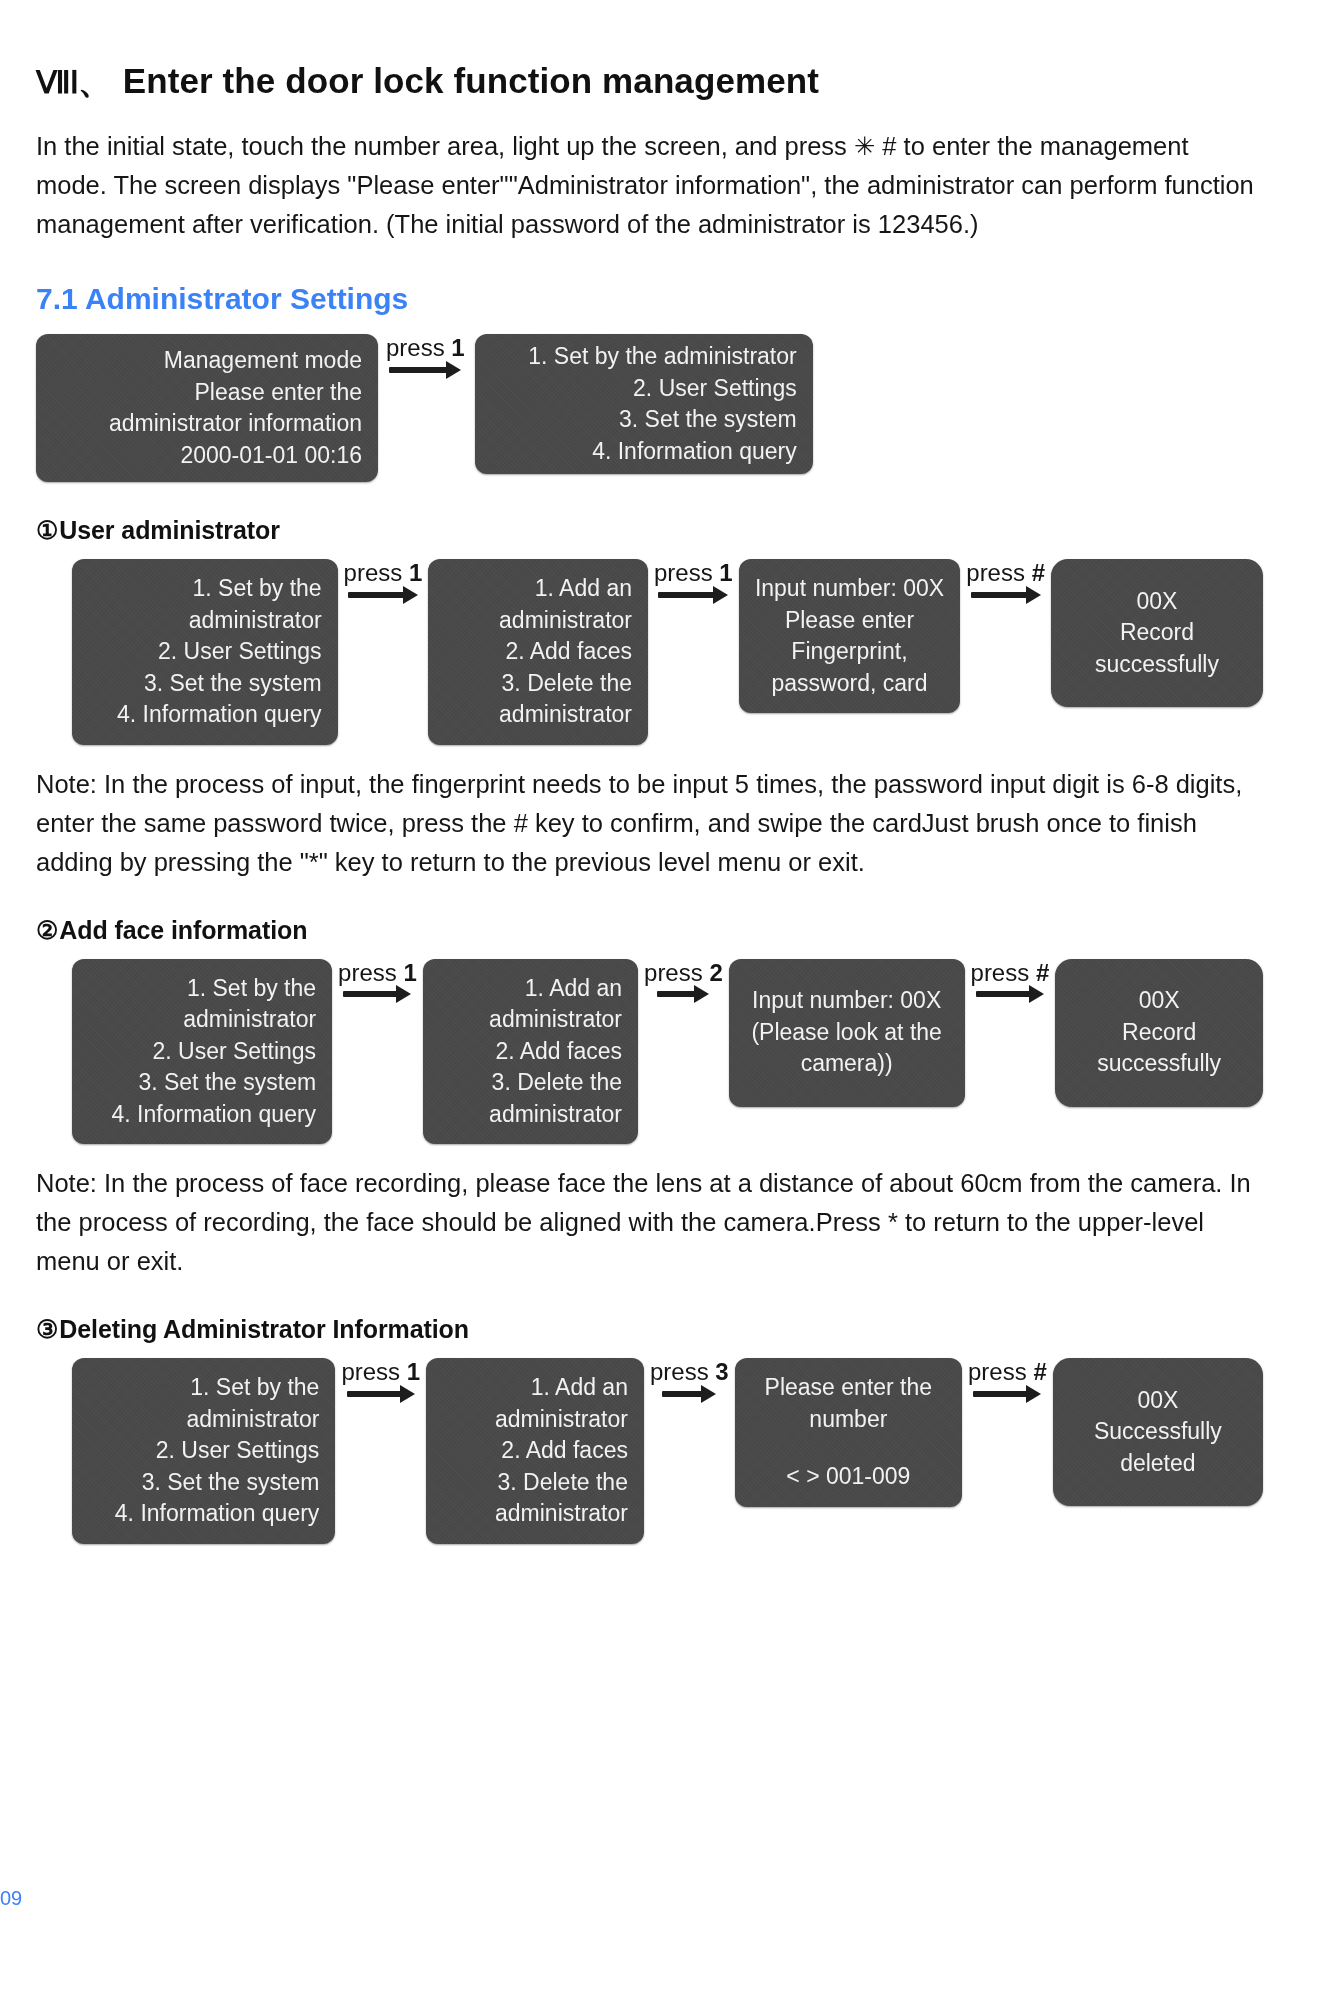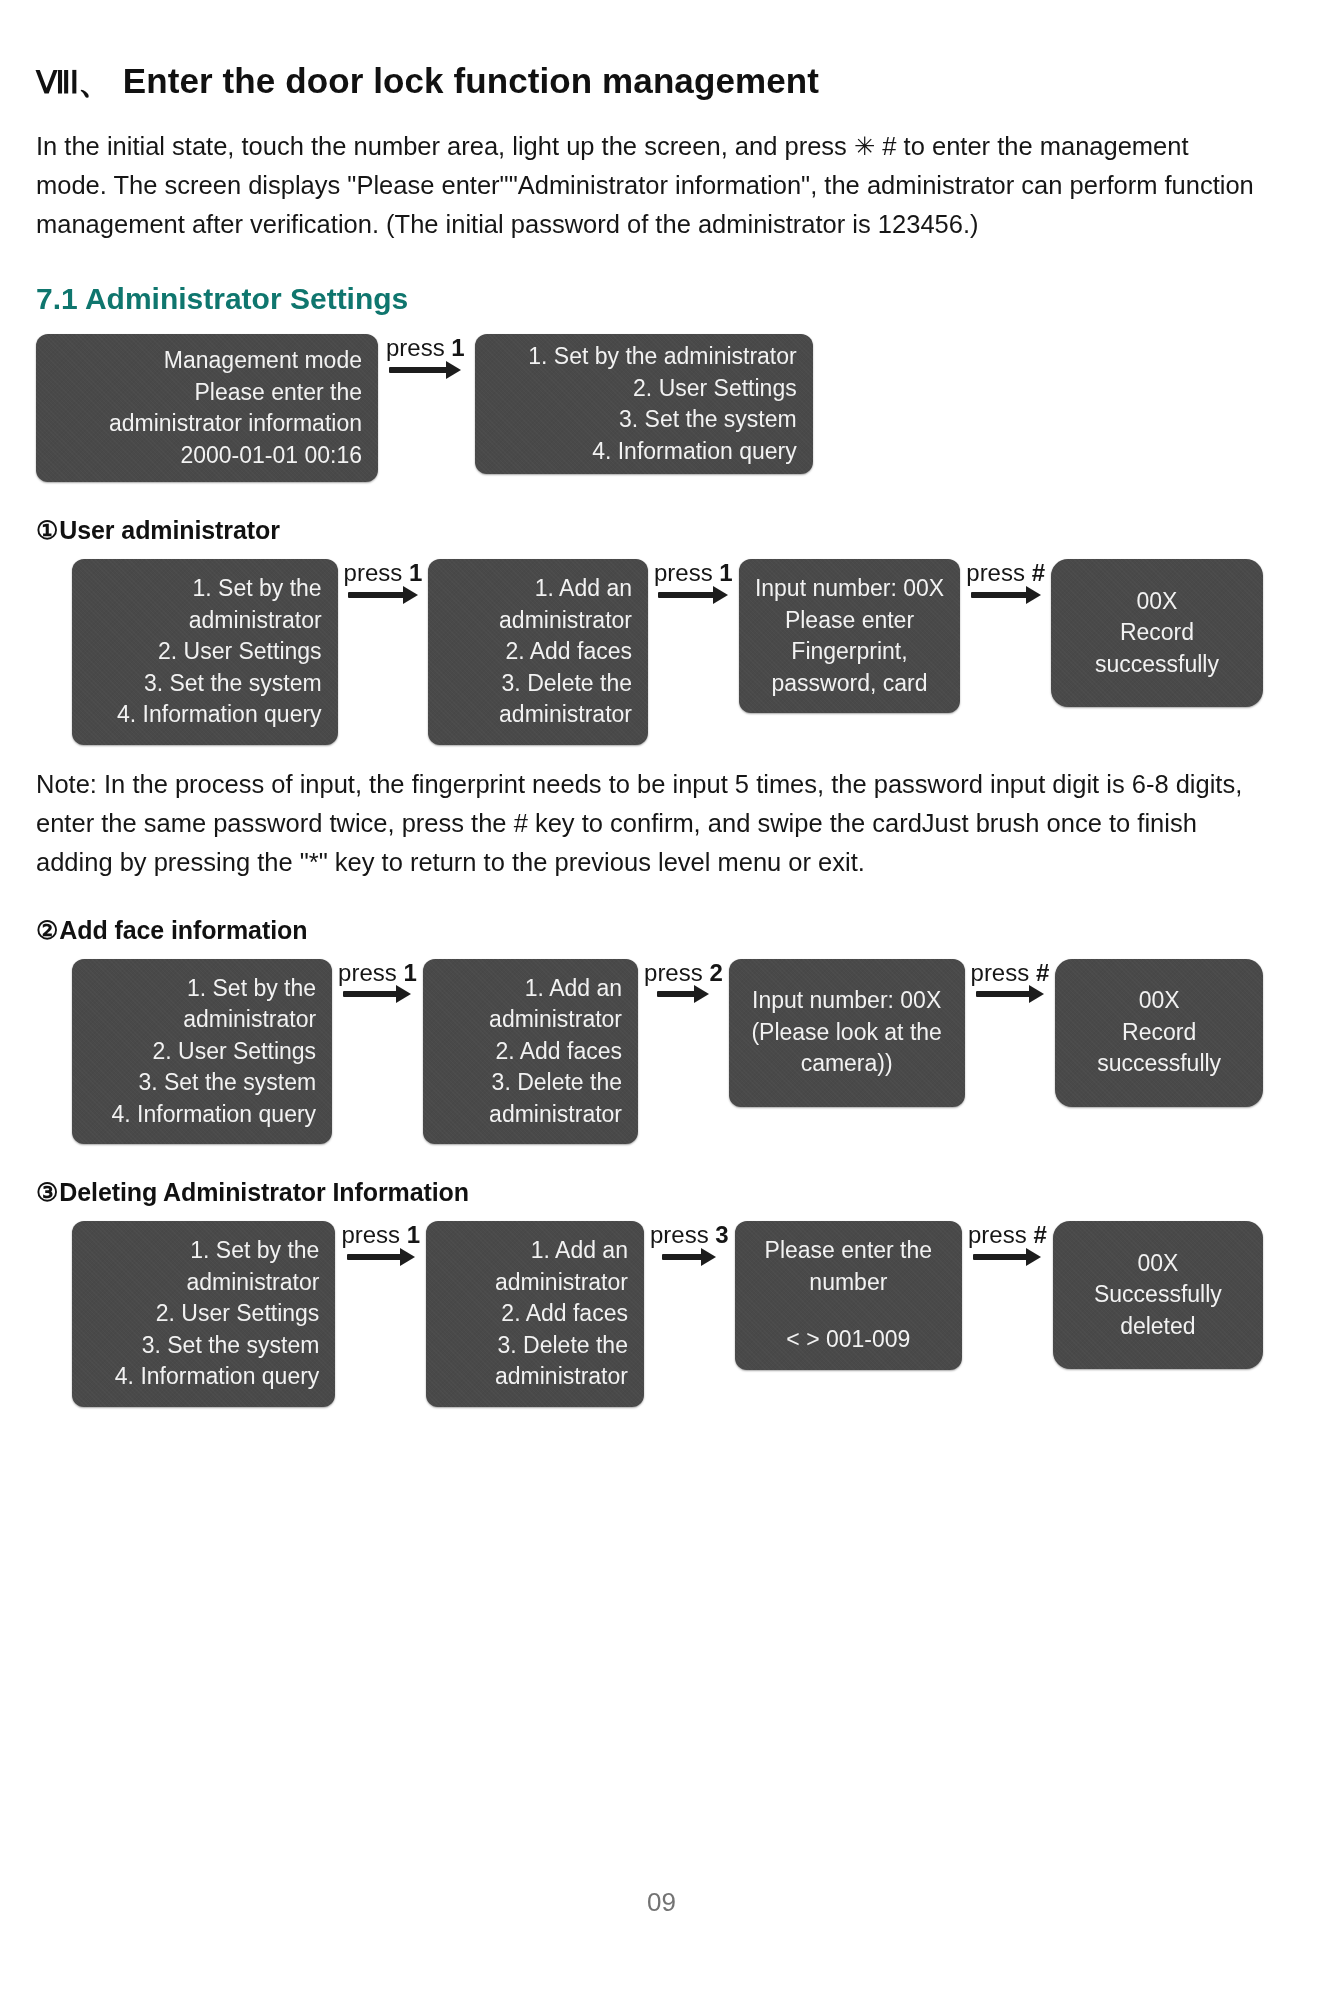--- a/index.html
+++ b/index.html
@@ -41,21 +41,21 @@
     font-size: 25.5px;
     line-height: 39px;
     color: #161616;
     max-width: 1230px;
     margin: 0 0 6px 0;
   }
   .h2 {
     font-size: 30px;
     font-weight: bold;
     margin: 38px 0 18px 0;
-    color: #0f766e;
+    color: #3b82f6;
   }
   .h3 {
     font-size: 25px;
     font-weight: bold;
     margin: 34px 0 14px 0;
     color: #111;
     letter-spacing: -0.1px;
   }
   .h3 .circnum {
     font-size: 25px;
@@ -142,23 +142,23 @@
   .flow-sec { align-items: flex-start; padding-left: 36px; }
   .flow-sec .screen { min-height: 148px; }
   .box-menu4 { width: 276px; }
   .box-wide  { width: 228px; }
   .box-res   { width: 220px; border-radius: 17px; }
 
   .page-num {
     position: absolute;
     left: 0; right: 0;
     top: 1887px;
-    text-align: center;
-    font-size: 26px;
-    color: #737373;
+    text-align: left;
+    font-size: 20px;
+    color: #3b82f6;
   }
 </style>
 </head>
 <body>
 
 <div class="page">
 
   <div class="h1">
     <span class="numeral">ⅦⅠ</span><span>、</span>
     <span>Enter the door lock function management</span>
@@ -320,20 +320,21 @@
       </div>
     </div>
 
     <div class="screen center box-res">
       <div class="ln">00X</div>
       <div class="ln">Record</div>
       <div class="ln">successfully</div>
     </div>
   </div>
 
+  <p class="note">Note: In the process of face recording, please face the lens at a distance of about 60cm from the camera. In the process of recording, the face should be aligned with the camera.Press * to return to the upper-level menu or exit.</p>
 
   <div class="h3">
     <span class="circnum">③</span><span>Deleting Administrator Information</span>
   </div>
 
   <div class="flow flow-sec">
     <div class="screen left box-menu4">
       <div class="ln">1. Set by the</div>
       <div class="ln indent">administrator</div>
       <div class="ln">2. User Settings</div>

